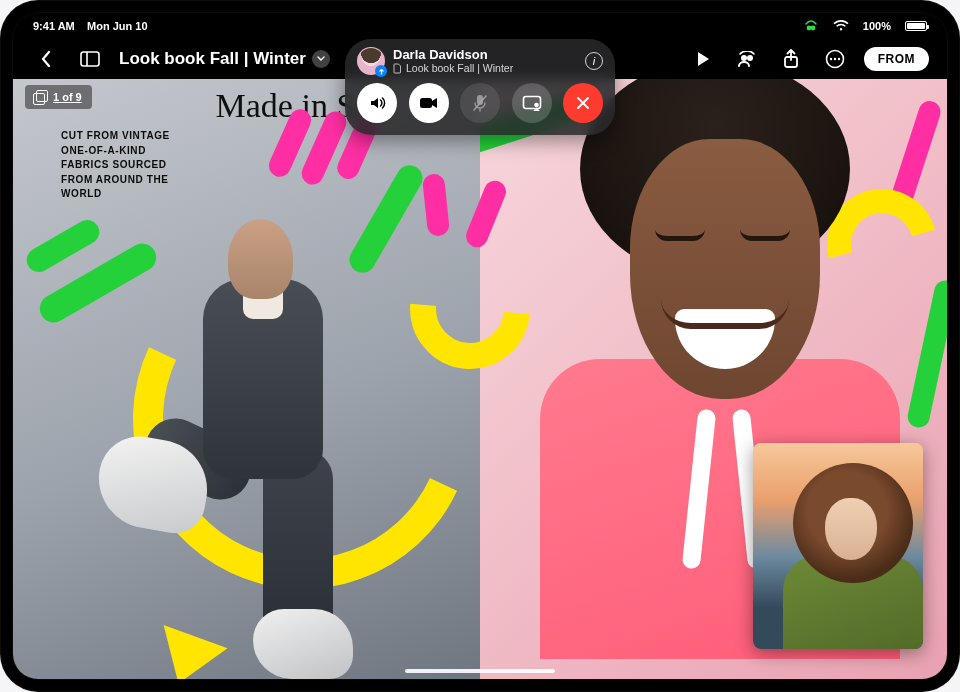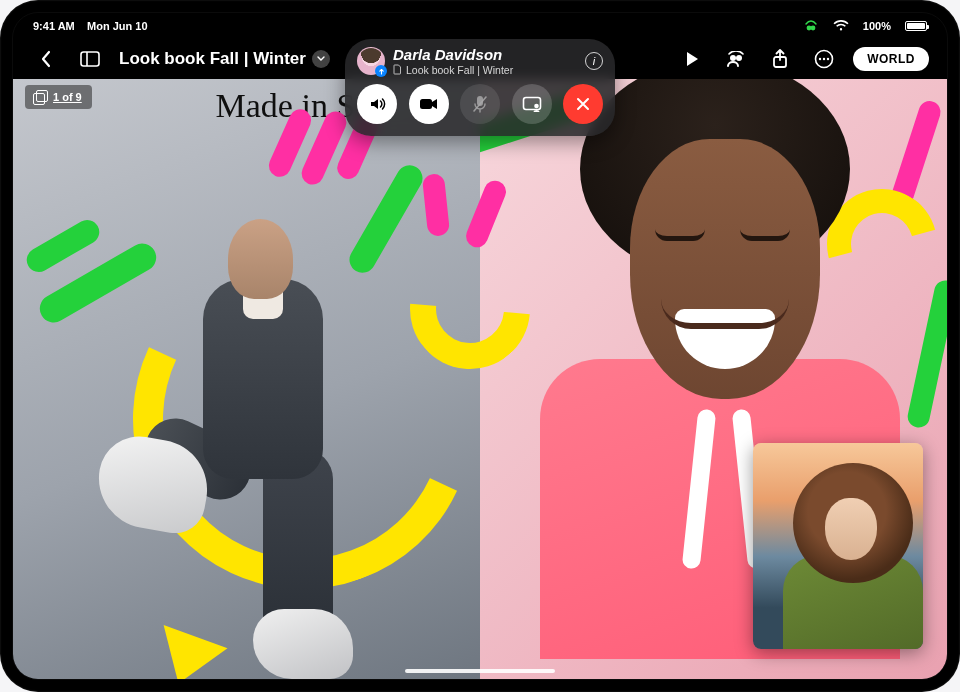--- a/index.html
+++ b/index.html
@@ -139,21 +139,21 @@
   .call-pill {
     position:absolute; top:26px; left:50%; transform:translateX(-50%);
     width:270px; background:rgba(40,40,42,.88); backdrop-filter:blur(6px);
     border-radius:26px; padding:8px 12px 12px; z-index:40; color:#fff;
     box-shadow:0 6px 20px rgba(0,0,0,.4);
   }
   .call-pill .row1{display:flex;align-items:center;gap:8px;margin-bottom:8px;}
   .call-pill .avatar{width:28px;height:28px;border-radius:50%;position:relative;background:radial-gradient(circle at 50% 35%, #f7d6e3 0 40%, #e7b4cc 41% 100%);}
   .call-pill .avatar .hair{position:absolute;inset:1px;border-radius:50%;background:radial-gradient(circle at 50% 20%, #4c3a2e 0 40%, transparent 41%);}
   .call-pill .avatar .badge{position:absolute;right:-2px;bottom:-2px;width:12px;height:12px;border-radius:50%;background:#0a84ff;display:flex;align-items:center;justify-content:center;}
-  .call-pill .names .n1{font-size:15px;font-weight:700;line-height:1.1;font-style:italic;}
+  .call-pill .names .n1{font-size:13px;font-weight:700;line-height:1.1;}
   .call-pill .names .n2{font-size:10.5px;opacity:.8;display:flex;align-items:center;gap:4px;}
   .call-pill .info{margin-left:auto;width:18px;height:18px;border:1.5px solid rgba(255,255,255,.8);border-radius:50%;display:flex;align-items:center;justify-content:center;font-family:Georgia,serif;font-style:italic;font-size:11px;}
   .call-pill .row2{display:flex;align-items:center;justify-content:space-between;gap:8px;}
   .cbtn{width:40px;height:40px;border-radius:50%;background:rgba(255,255,255,.18);display:flex;align-items:center;justify-content:center;}
   .cbtn.white{background:#fff;color:#000;}
   .cbtn.muted{opacity:.55;}
   .cbtn.end{background:#ff3b30;}
 
   
   .pip {
@@ -247,32 +247,33 @@
             </svg>
         </span>
         <span class="icon-btn">
           <svg width="20" height="20" viewBox="0 0 20 20" fill="none">
               <circle cx="10" cy="10" r="8.5" stroke="#fff" stroke-width="1.6"></circle>
               <circle cx="6" cy="10" r="1.2" fill="#fff"></circle>
               <circle cx="10" cy="10" r="1.2" fill="#fff"></circle>
               <circle cx="14" cy="10" r="1.2" fill="#fff"></circle>
             </svg>
         </span>
-        <span class="edit-btn">WORLD</span>
+        <span class="edit-btn">FROM</span>
       </div>
     </div>
 
     <div class="page-pill" style="top:72px;left:12px;text-decoration:underline;">
       <span class="stack"></span>
       <span>1 of 9</span>
     </div>
 
     <div class="content">
       <div class="panel left-panel">
         <div class="tagline">Made in Sa</div>
+        <div class="copy">CUT FROM VINTAGE ONE-OF-A-KIND FABRICS SOURCED FROM AROUND THE WORLD</div>
 
         <div class="stroke green la"></div>
         <div class="stroke green lb"></div>
         <div class="stroke magenta lc"></div>
         <div class="stroke magenta ld"></div>
         <div class="stroke magenta le"></div>
         <div class="stroke green lf"></div>
 
         <div class="arrow-body"></div>
         <div class="arrow-head"></div>

